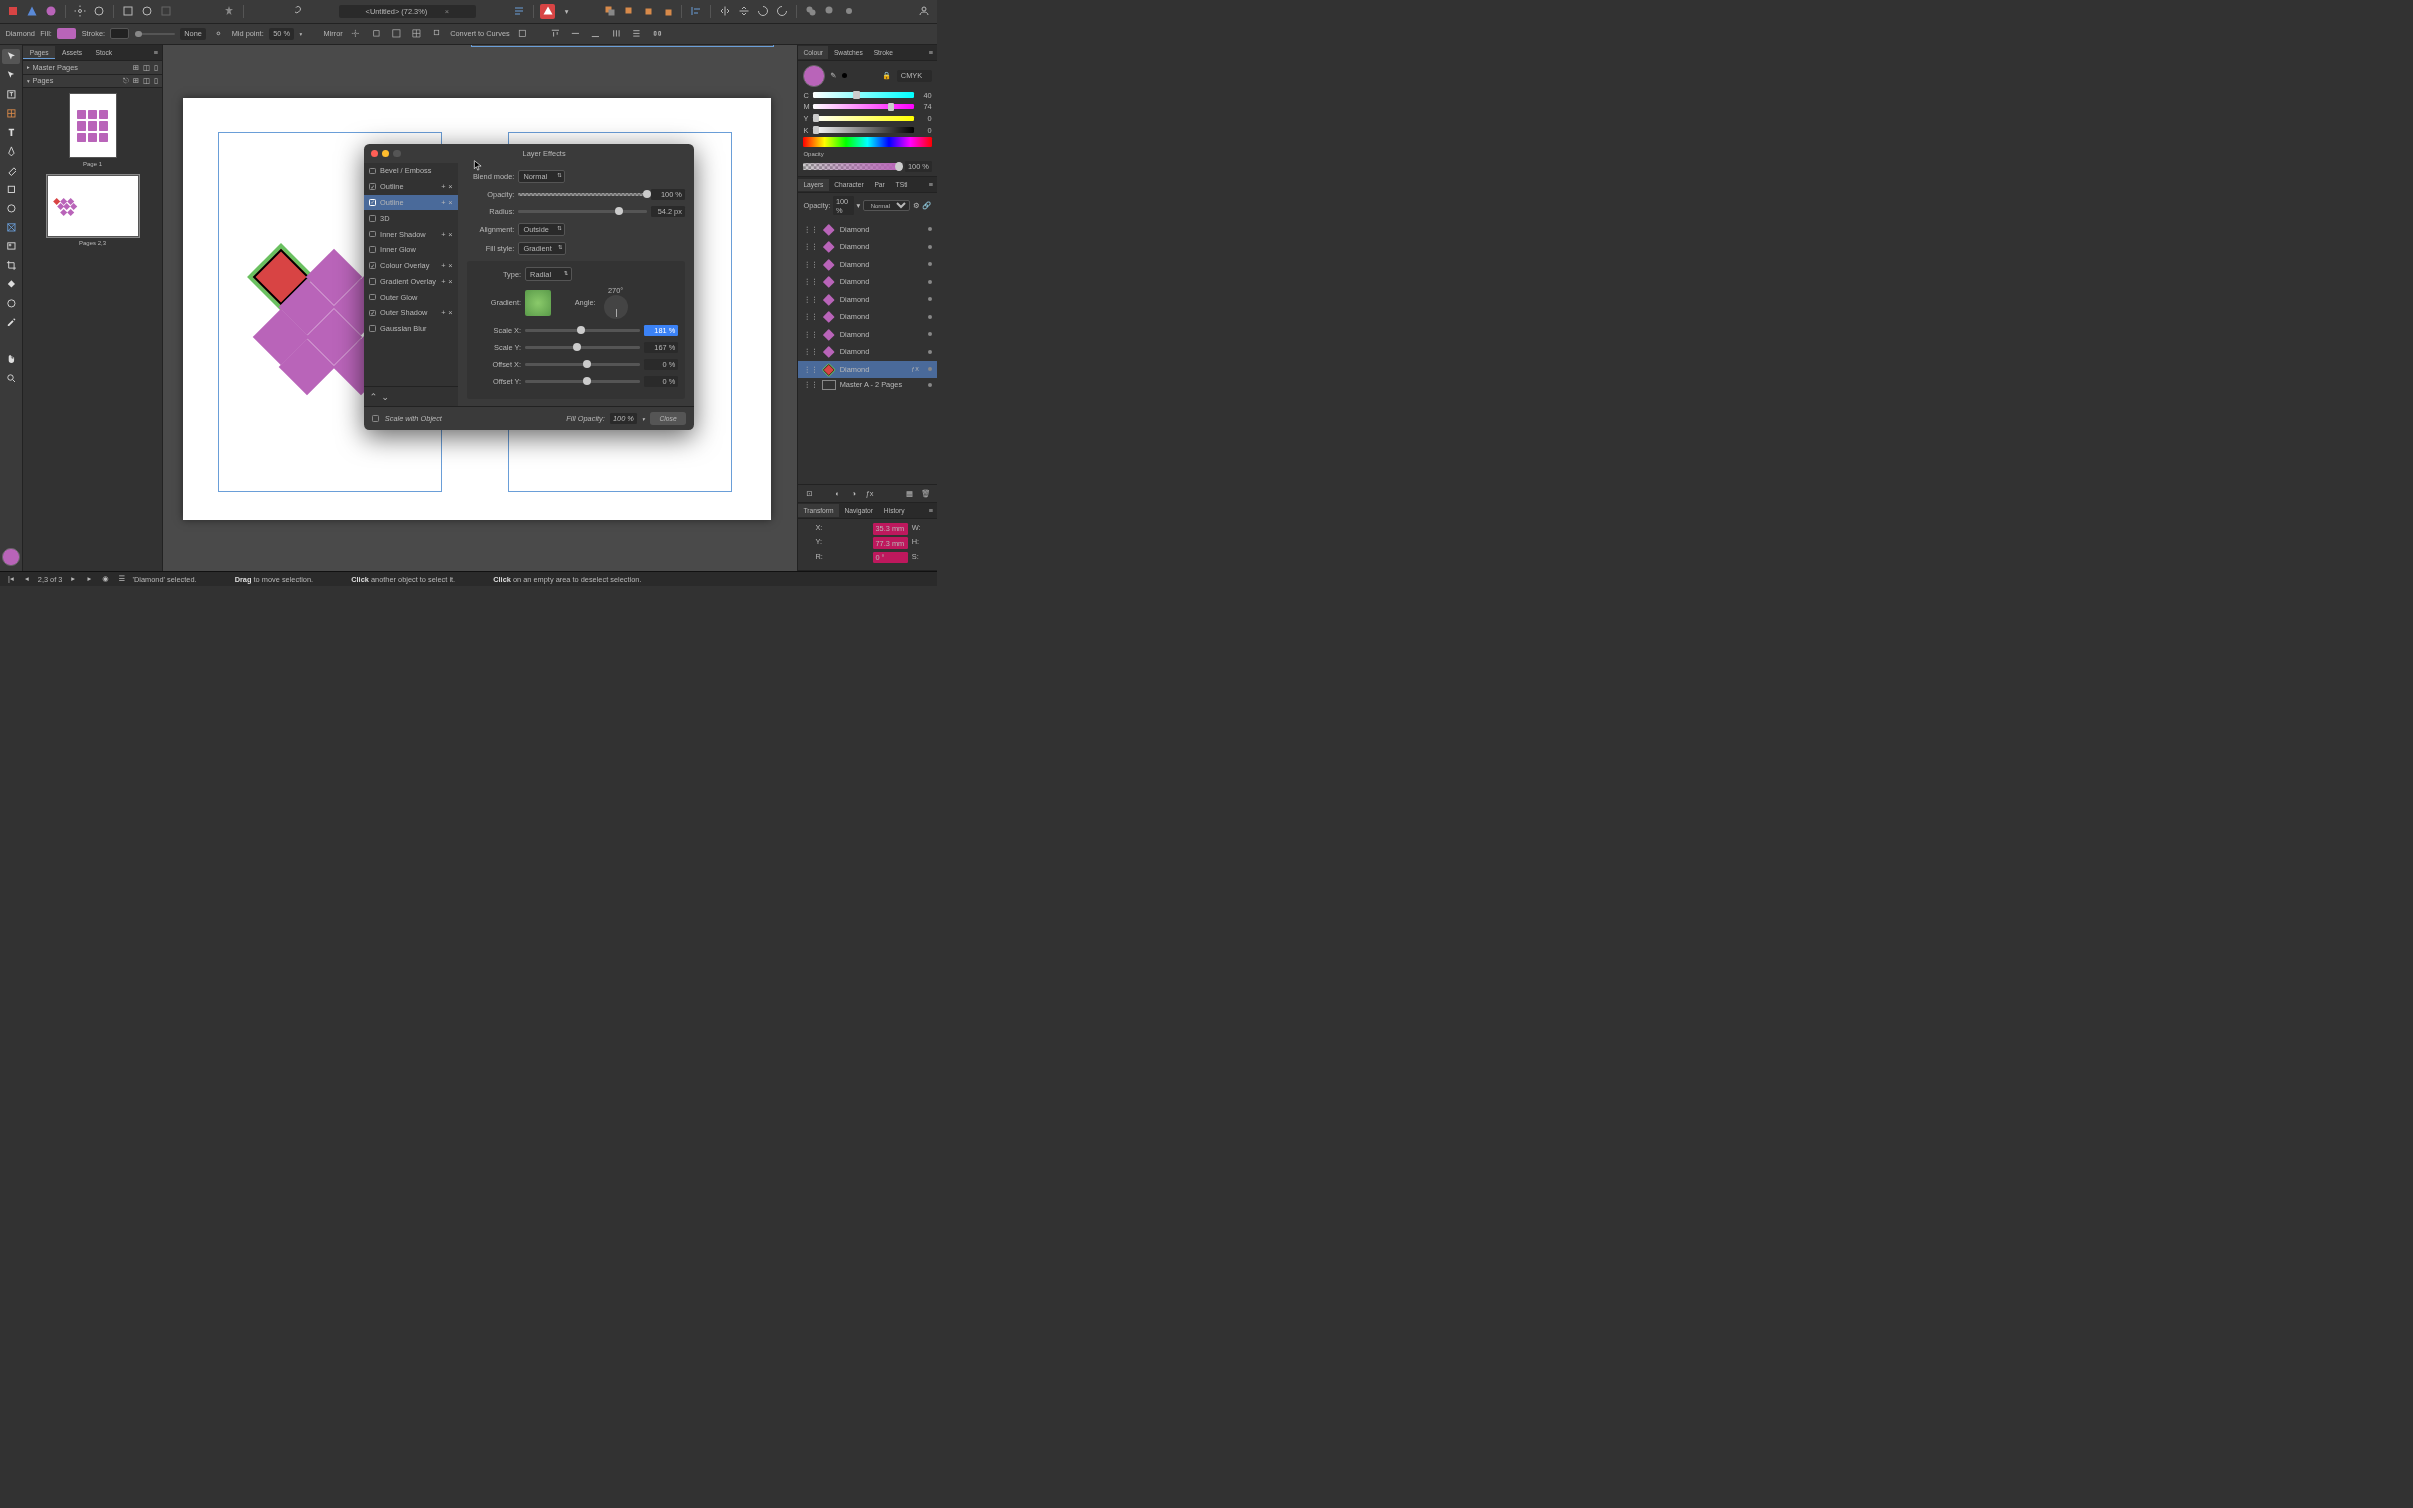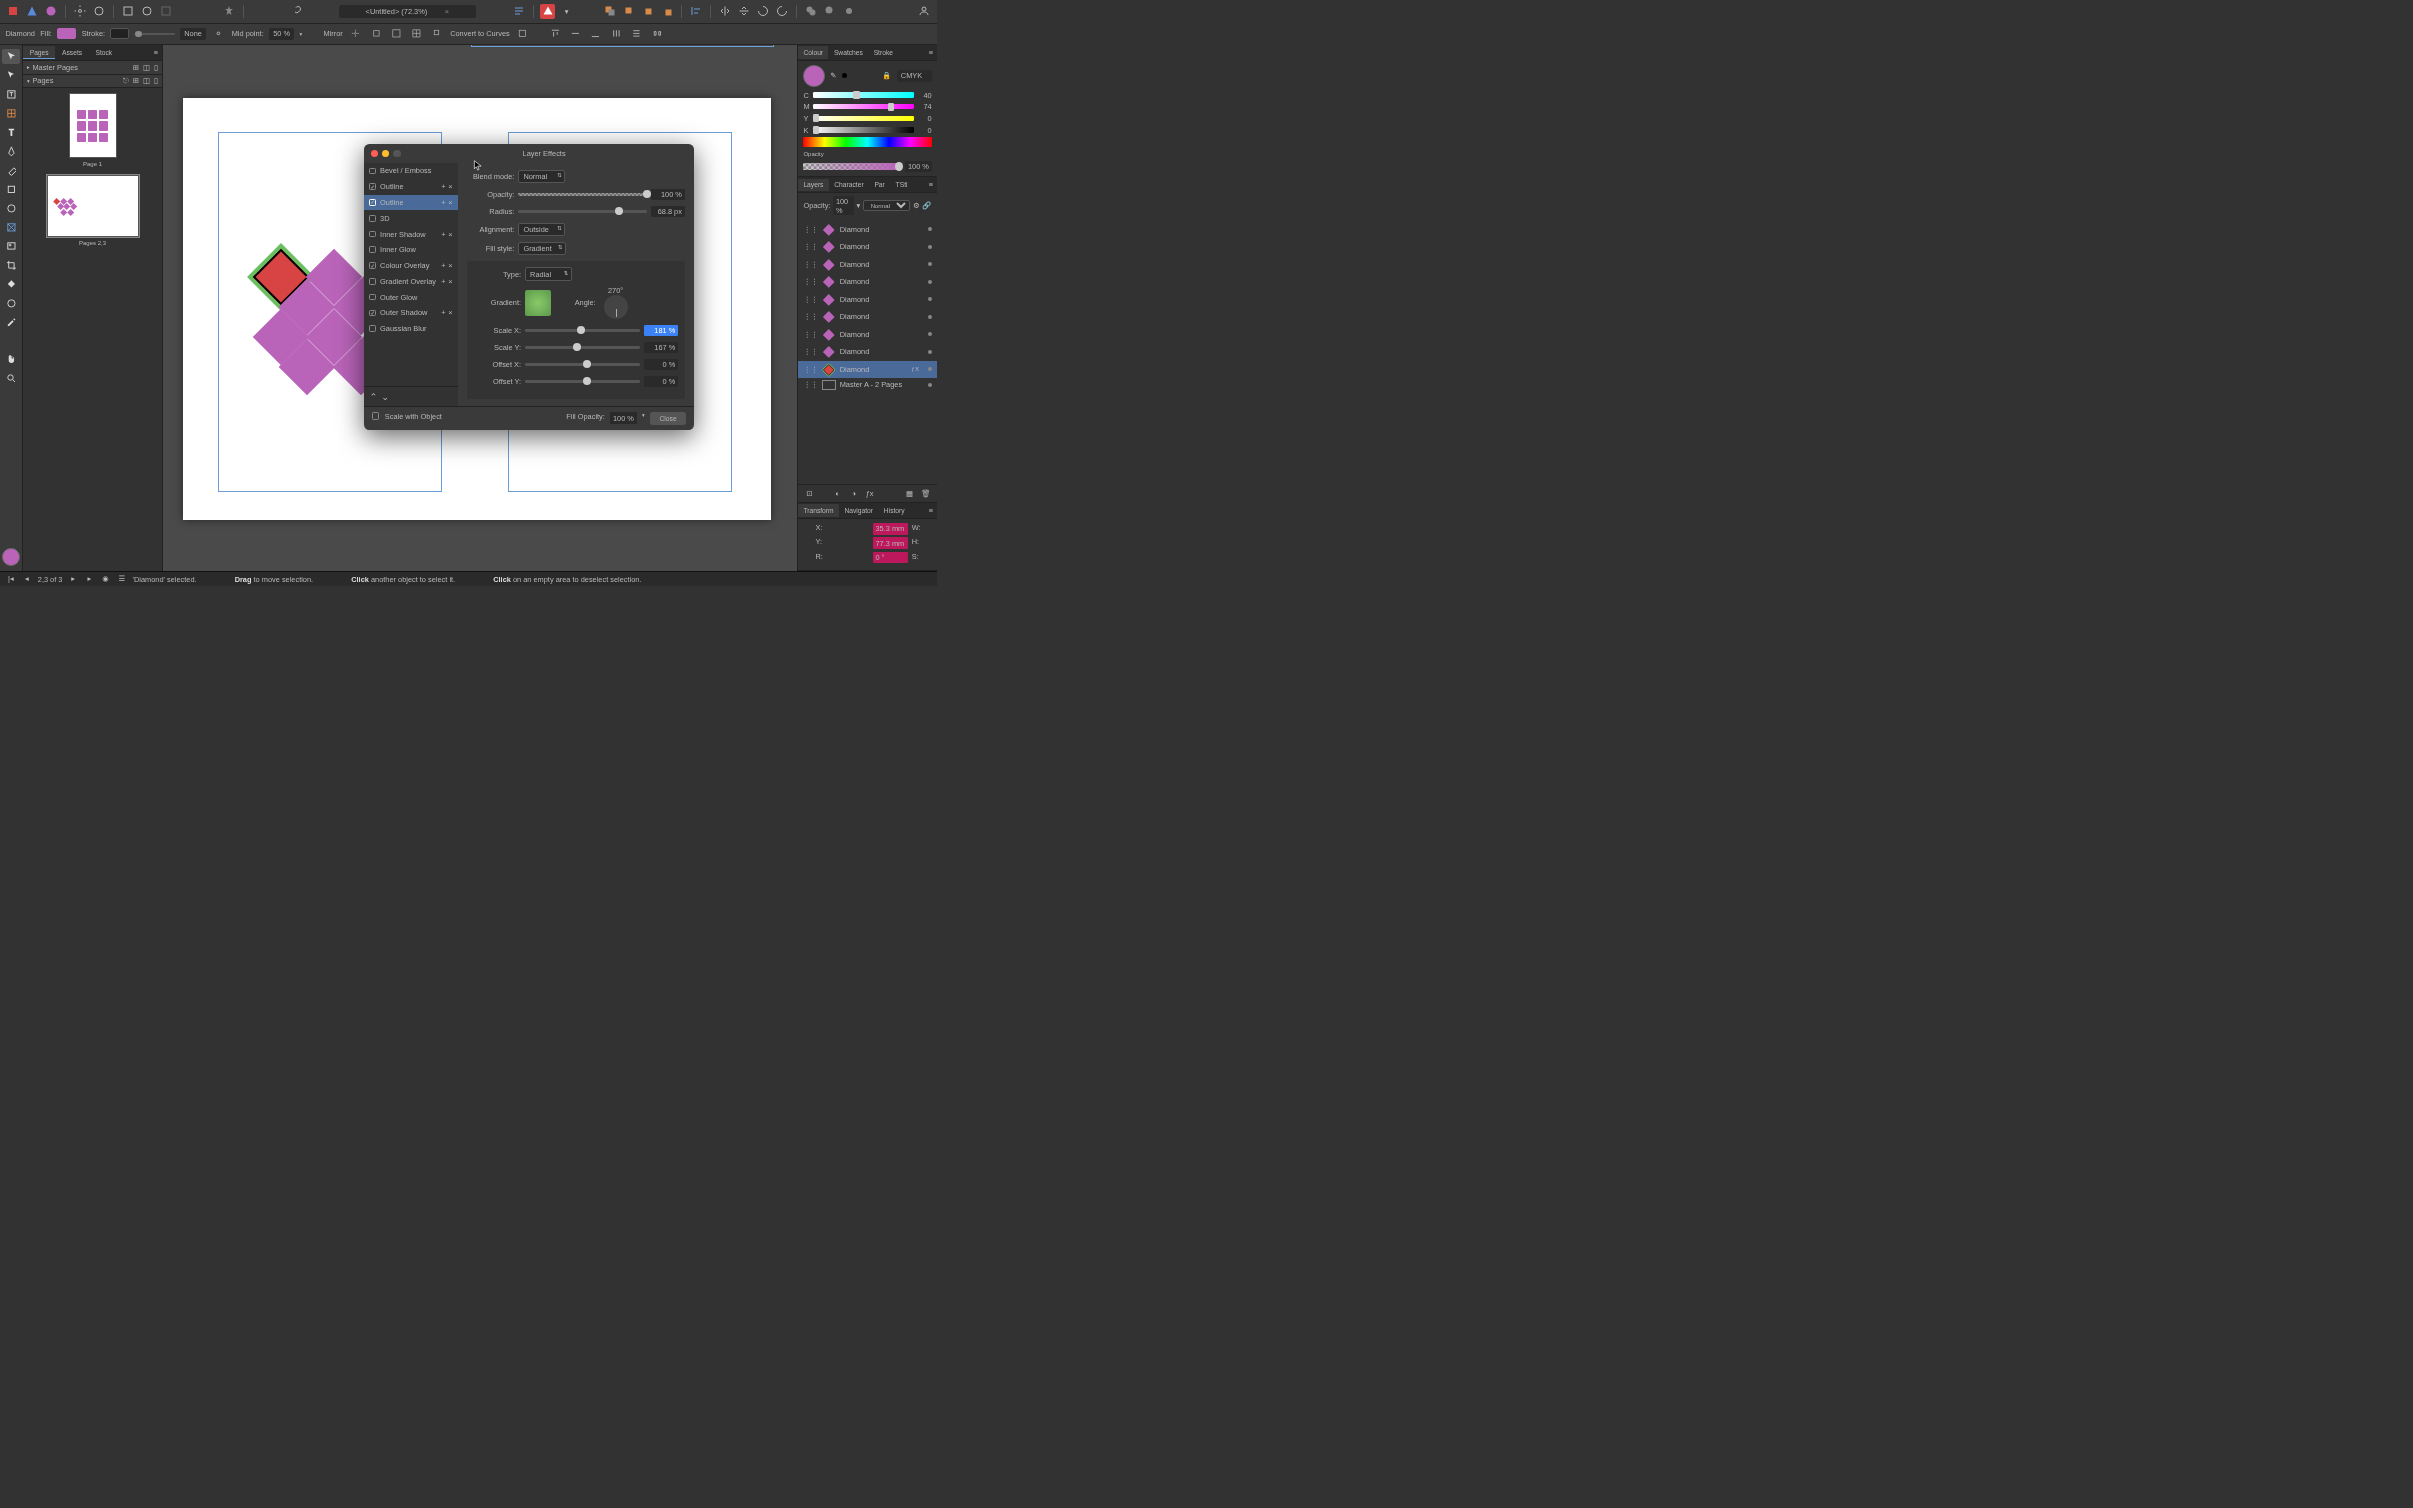--- a/index.html
+++ b/index.html
@@ -110,21 +110,21 @@
 .fx-row .lbl { width:47px; text-align:right; }
 .fx-row .sel { background:#2a2a2a; border:0.7px solid #555; padding:1.3px 13.5px 1.3px 4px; border-radius:2px; min-width:47px; position:relative; }
 .fx-row .sel::after { content:"⇅"; position:absolute; right:2.7px; font-size:5.4px; }
 .fx-row .slider { flex:1; height:2.7px; background:#555; border-radius:1.3px; position:relative; }
 .fx-row .slider .thumb { position:absolute; top:-2.7px; width:8px; height:8px; background:#ccc; border-radius:50%; }
 .fx-row .val { width:34px; text-align:right; background:#2a2a2a; padding:1.3px 2.7px; border-radius:1.3px; }
 .fx-sub { background:#333; border-radius:2.7px; padding:6.7px; margin-top:2.7px; }
 .grad-sw { width:25.6px; height:25.6px; background:radial-gradient(circle,#8aca6a,#5a9a4a); border-radius:2px; }
 .angle-dial { width:24px; height:24px; border-radius:50%; background:#444; position:relative; }
 .angle-dial::after { content:""; position:absolute; left:50%; bottom:2.7px; width:0.7px; height:8px; background:#aaa; }
-.dlg-foot { display:flex; align-items:flex-start; padding:5.4px 8px; gap:5.4px; border-top:0.7px solid #222; }
+.dlg-foot { display:flex; align-items:center; padding:5.4px 8px; gap:5.4px; border-top:0.7px solid #222;font-style:italic; }
 .dlg-foot .chk { width:7.4px; height:7.4px; border:0.7px solid #888; border-radius:1.3px; }
 .dlg-foot .spacer { flex:1; }
 .dlg-foot .btn { background:#555; padding:2.7px 9.4px; border-radius:2.7px; font-size:6.7px; }
 .fx-nav { padding:4px 5.4px; display:flex; gap:4px; background:#323232; border-top:0.7px solid #222; }
 
 
 .statusbar { position:absolute; left:0; right:0; bottom:0; height:15px; background:#2a2a2a; display:flex; align-items:center; padding:0 5.4px; gap:5.4px; font-size:6.7px; border-top:0.7px solid #111; }
 .sb-btn { width:10.8px; height:10.8px; display:flex; align-items:center; justify-content:center; }
 .statusbar .hint b { color:#ddd;padding-left:36px; }
 
@@ -640,21 +640,21 @@
           <div class="slider" style="background:repeating-conic-gradient(#666 0 25%,#999 0 50%) 0/4px 4px">
             <div class="thumb" style="left:calc(100% - 4px)"></div>
           </div>
           <span class="val">100 %</span>
         </div>
       <div class="fx-row">
           <span class="lbl">Radius:</span>
           <div class="slider">
             <div class="thumb" style="left:75%"></div>
           </div>
-          <span class="val">68.8 px</span>
+          <span class="val">54.2 px</span>
         </div>
       <div class="fx-row">
           <span class="lbl">Alignment:</span>
           <span class="sel">Outside</span>
         </div>
       <div class="fx-row">
           <span class="lbl">Fill style:</span>
           <span class="sel">Gradient</span>
         </div>
       <div class="fx-sub">

